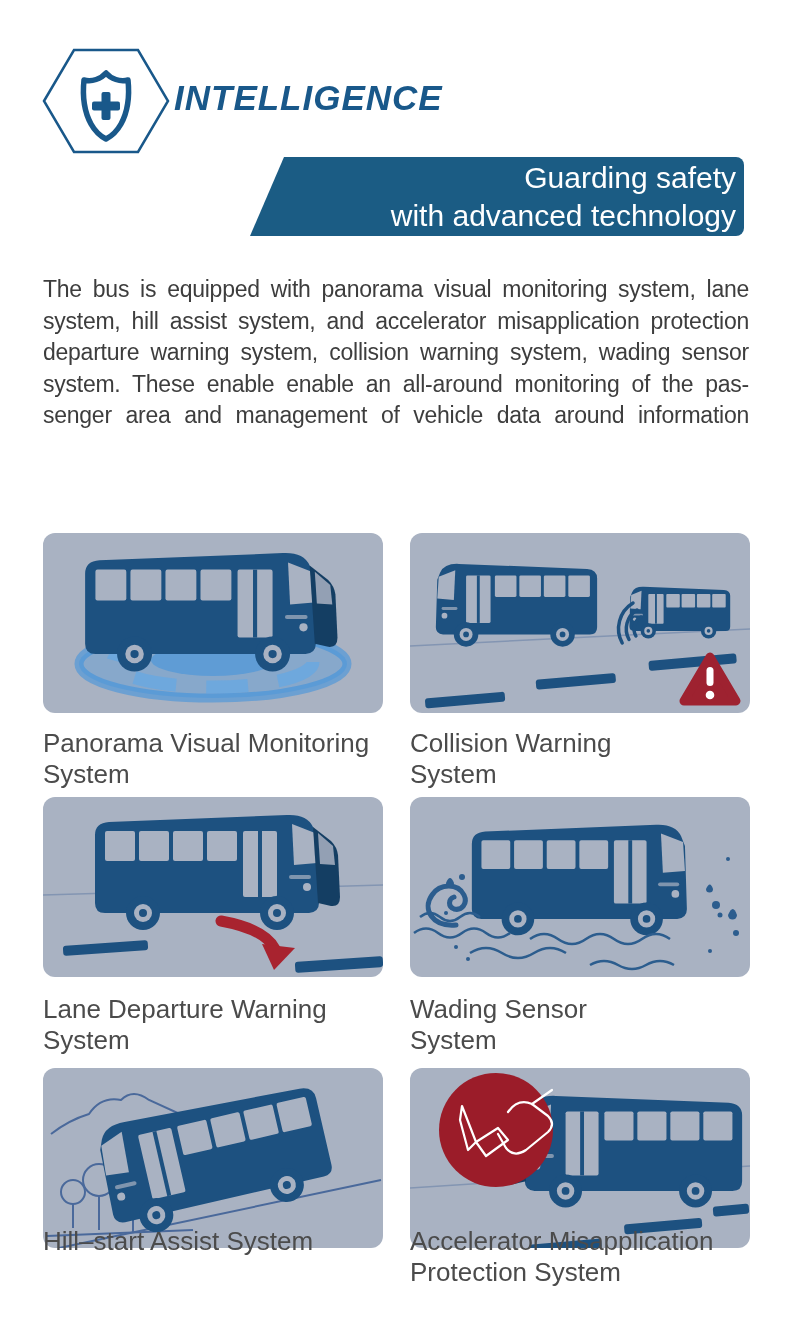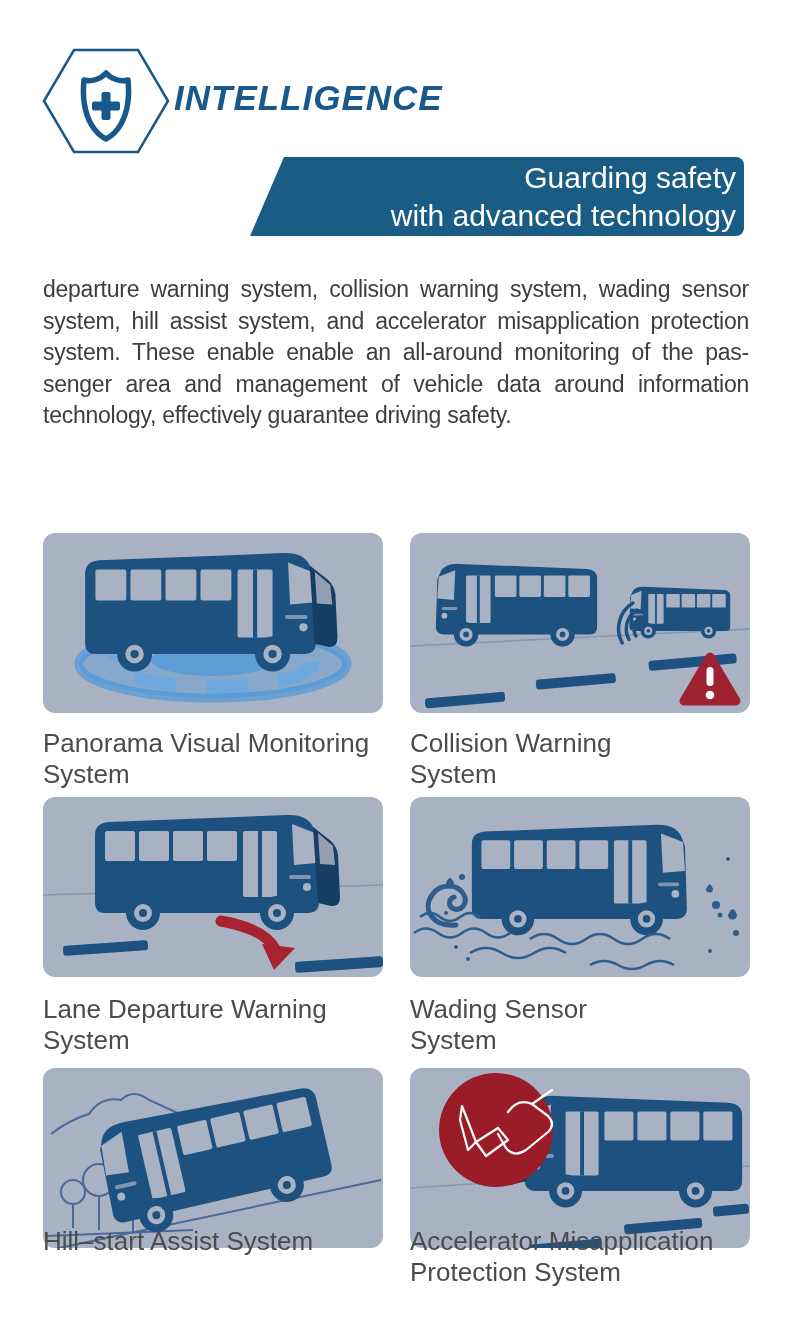--- a/index.html
+++ b/index.html
@@ -65,25 +65,25 @@
     <rect x="50" y="56.5" width="28" height="9" rx="2" fill="#19588a"></rect>
   </svg>
   <div class="hdr-title">INTELLIGENCE</div>
 
   <div class="banner">
     <div>Guarding safety</div>
     <div>with advanced technology</div>
   </div>
 
   <div class="intro">
+    <div class="jl">The bus is equipped with panorama visual monitoring system, lane</div>
+    <div class="jl">system, hill assist system, and accelerator misapplication protection</div>
     <div class="jl">departure warning system, collision warning system, wading sensor</div>
-    <div class="jl">system, hill assist system, and accelerator misapplication protection</div>
     <div class="jl">system. These enable enable an all-around monitoring of the pas-</div>
     <div class="jl">senger area and management of vehicle data around information</div>
-    <div>technology, effectively guarantee driving safety.</div>
   </div>
 
   <div class="card c1 r1">
     <svg viewBox="0 0 340 180">
       <ellipse cx="170" cy="131" rx="134" ry="34" fill="#2f8ee2" opacity="0.28"></ellipse>
       <ellipse cx="170" cy="131" rx="134" ry="34" fill="none" stroke="#2f8ee2" stroke-width="9" opacity="0.5"></ellipse>
       <ellipse cx="170" cy="129" rx="100" ry="25" fill="none" stroke="#5aa8ec" stroke-width="13" stroke-dasharray="42 30" opacity="0.55"></ellipse>
       <ellipse cx="170" cy="127" rx="62" ry="16" fill="#2f8ee2" opacity="0.45"></ellipse>
       <use href="#bus-3q" transform="translate(38,16) scale(1.03)"></use>
     </svg>

